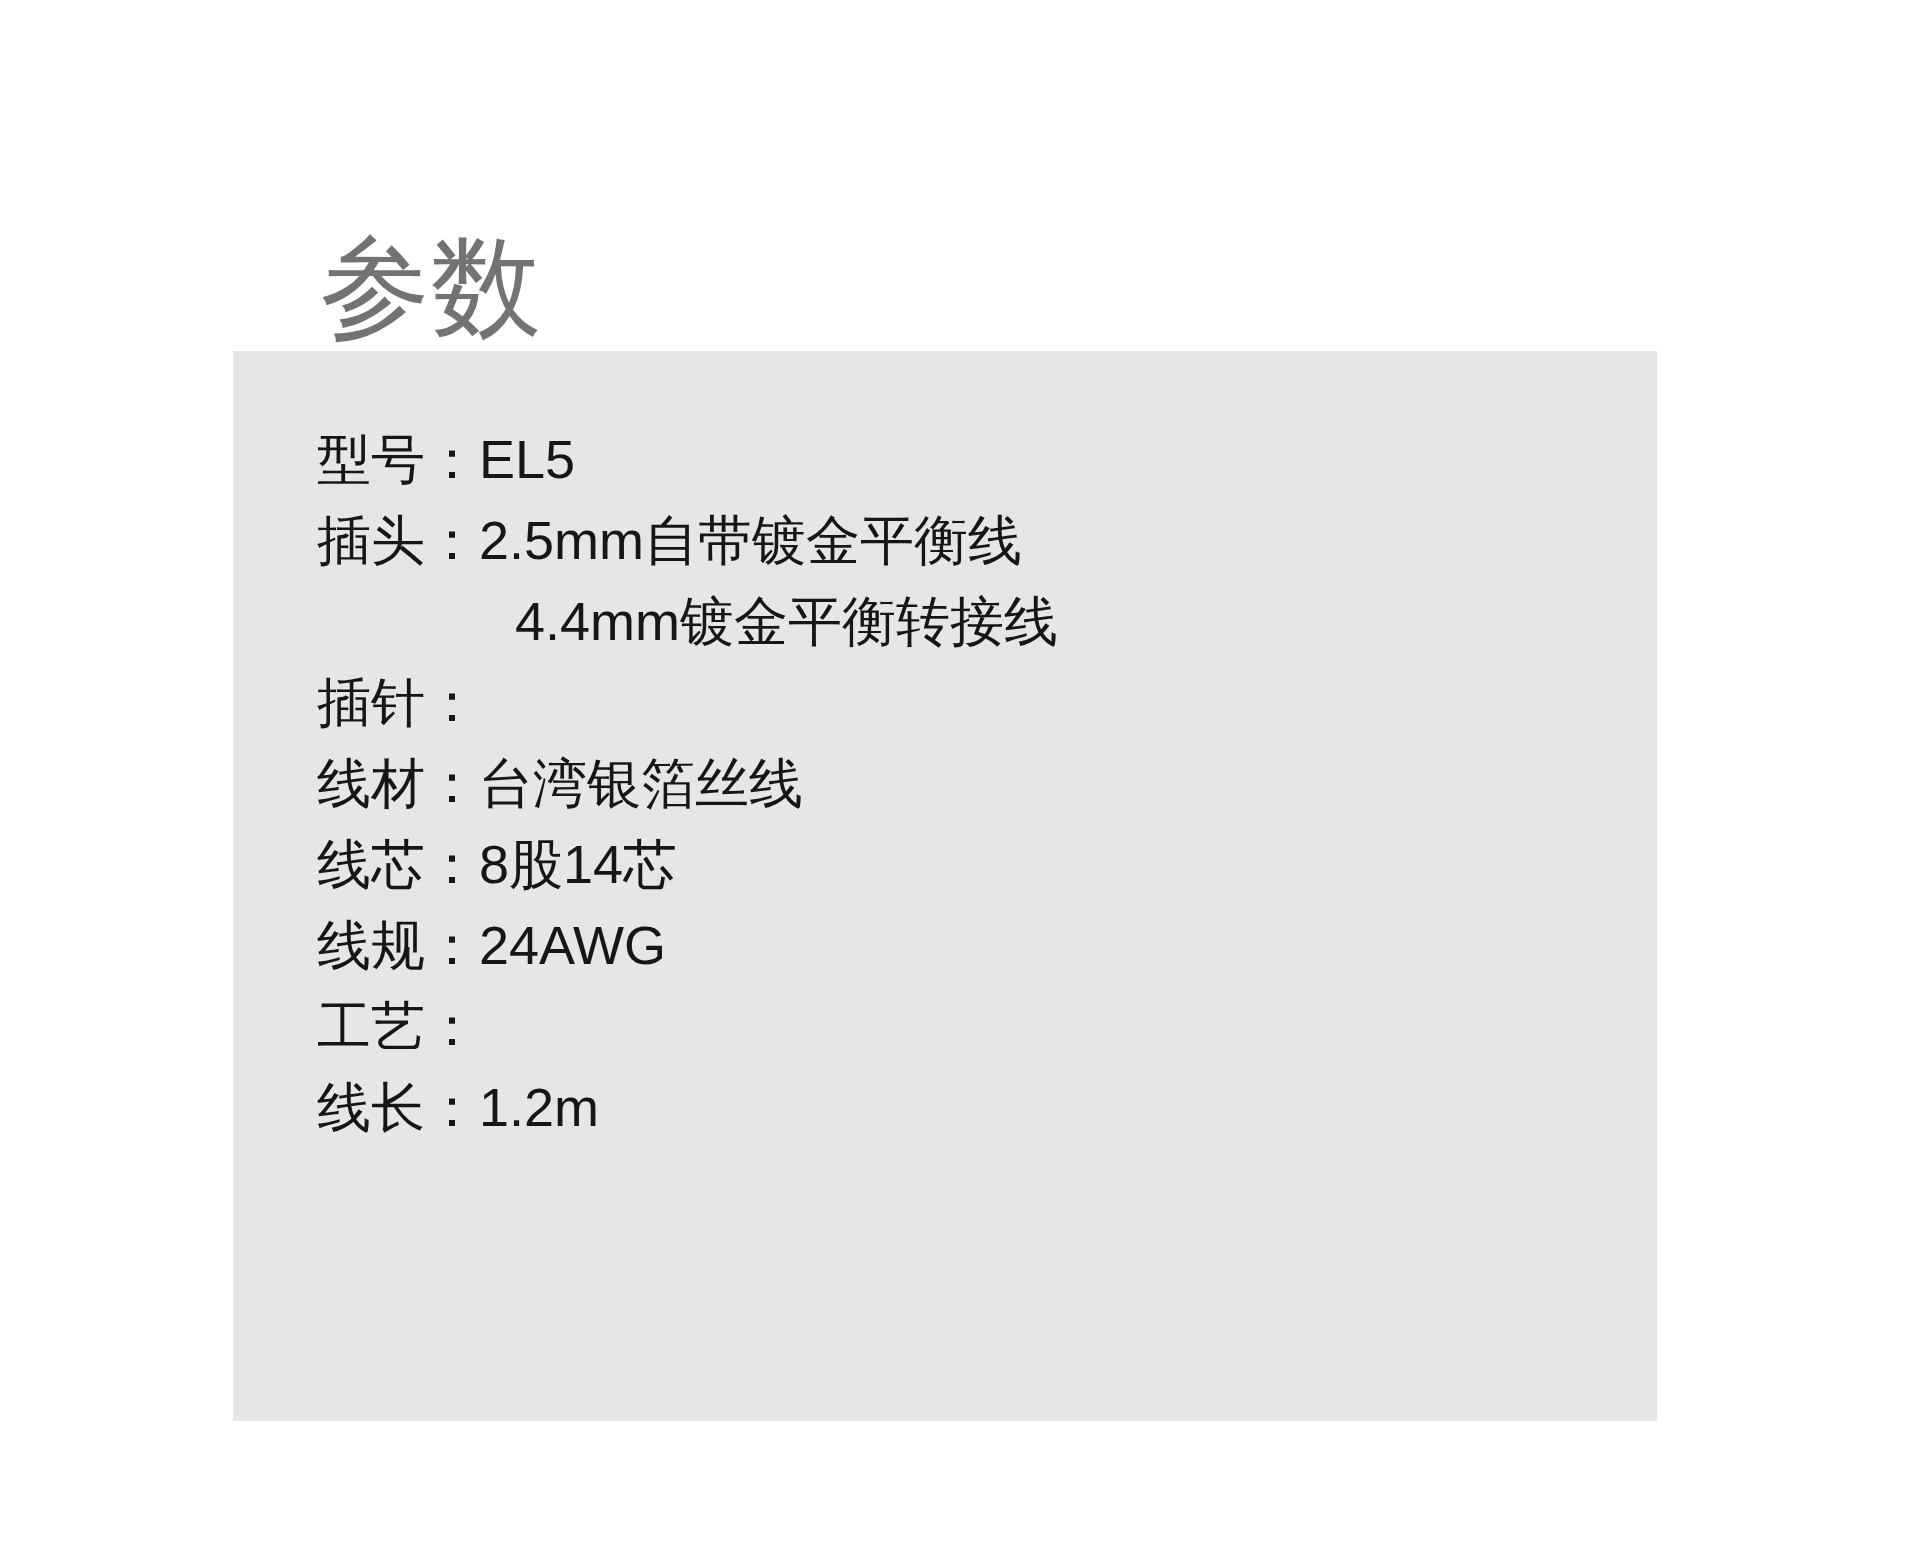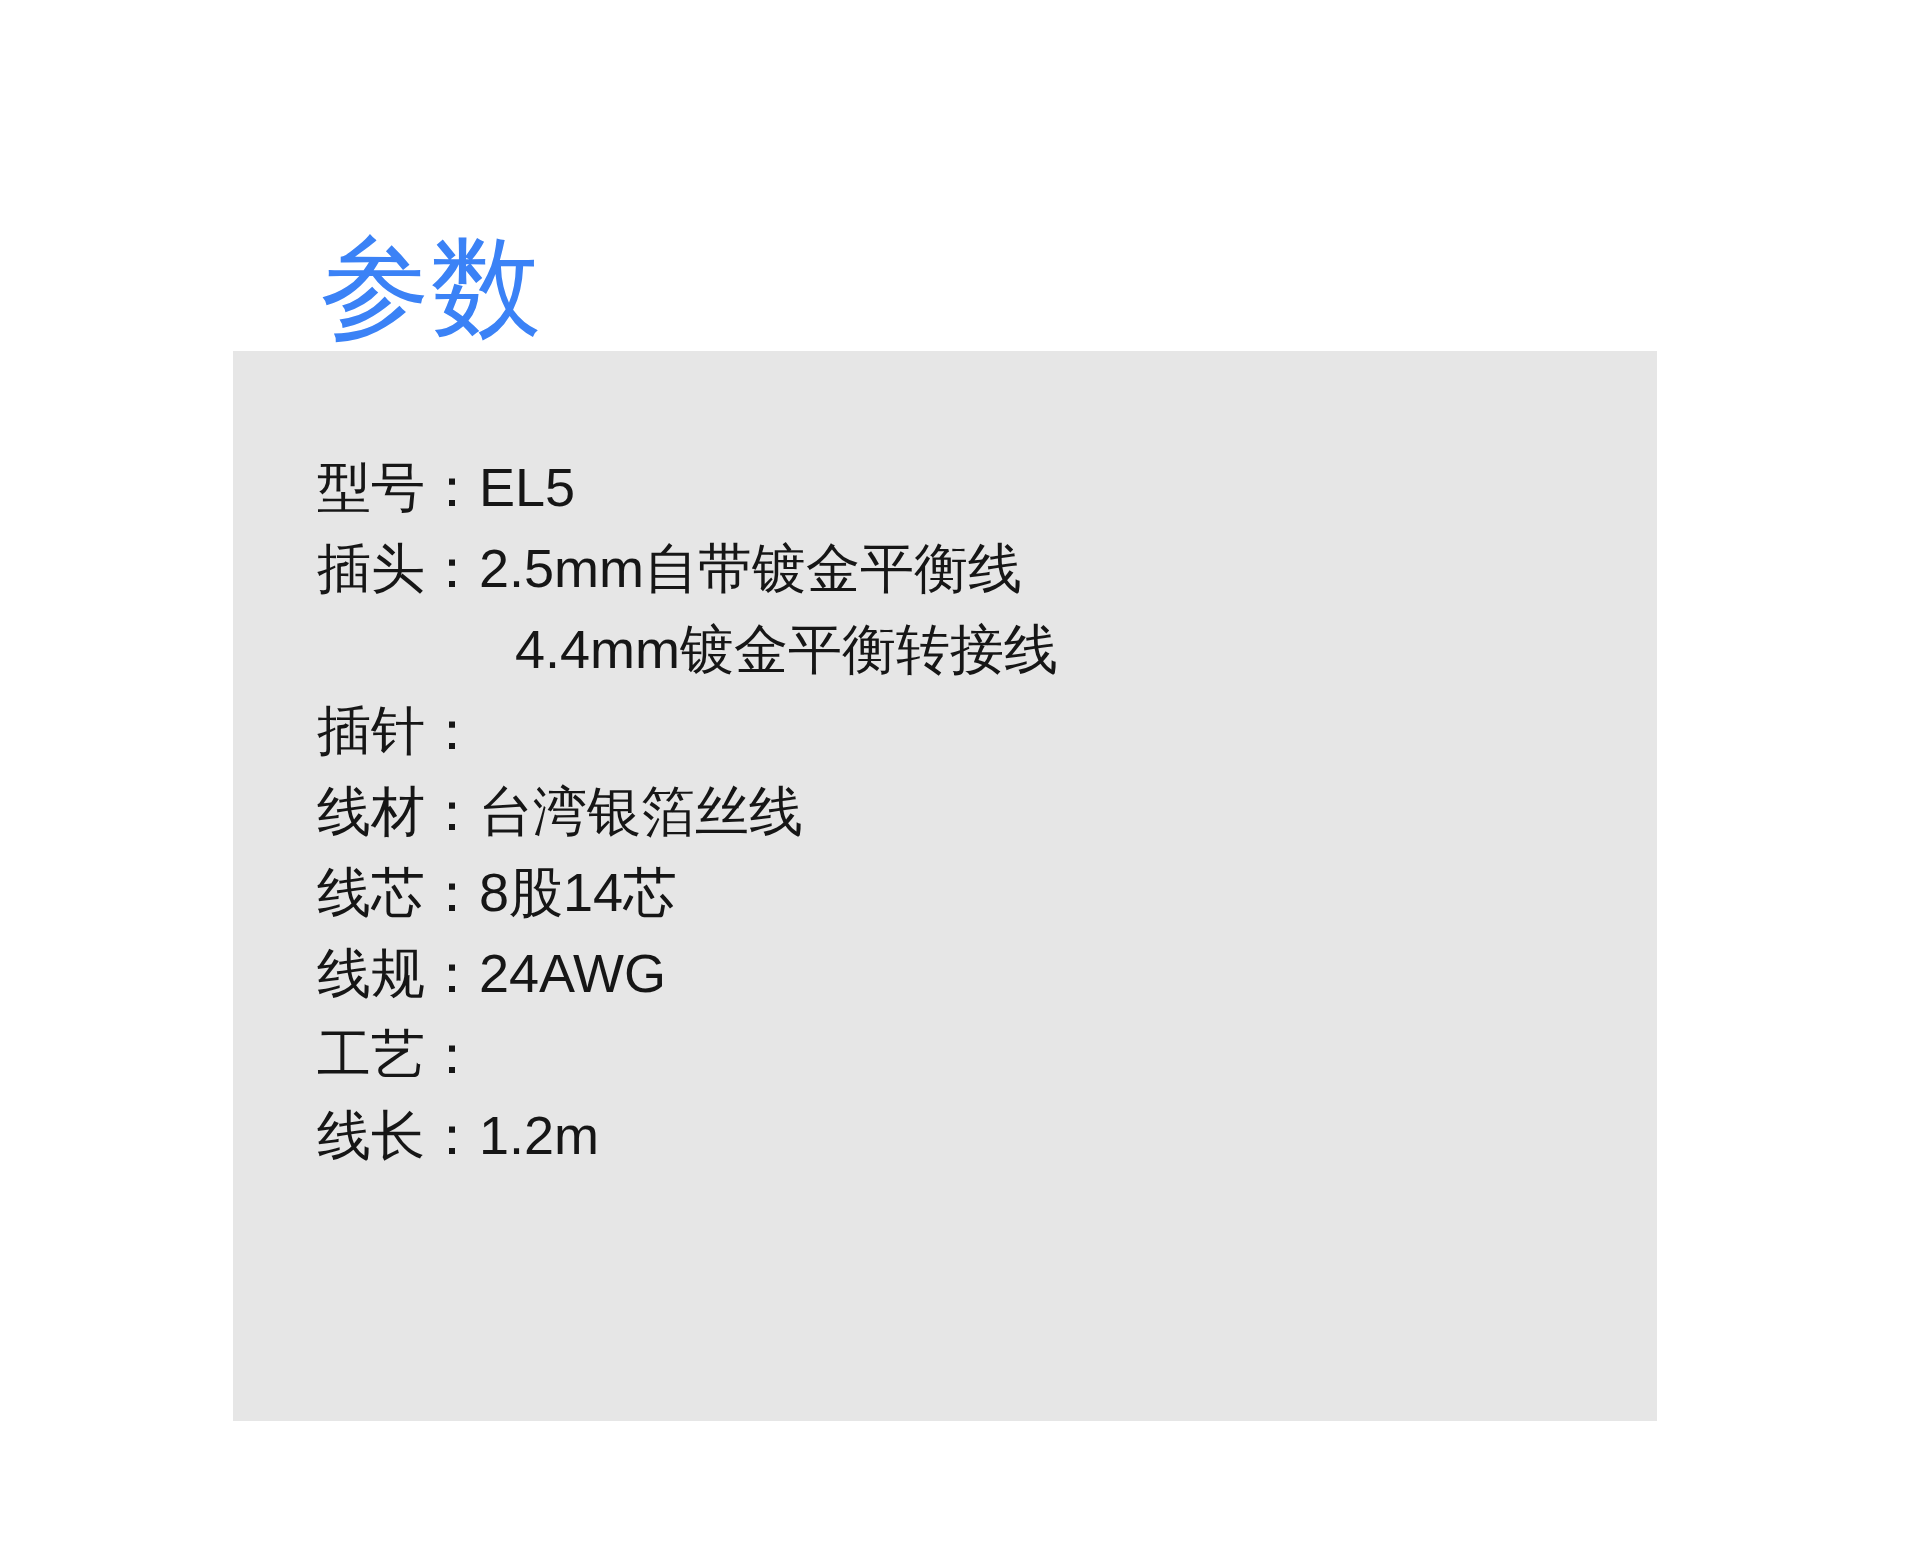--- a/index.html
+++ b/index.html
@@ -16,33 +16,33 @@
     font-family: "Liberation Sans", "DejaVu Sans", sans-serif;
     -webkit-font-smoothing: antialiased;
   }
   .page-title {
     position: absolute;
     left: 320px;
     top: 158px;
     font-size: 110px;
     line-height: 1;
     font-weight: 400;
-    color: #3b82f6;
+    color: #737373;
     letter-spacing: 1px;
     white-space: nowrap;
   }
   .specs-panel {
     position: absolute;
     left: 233px;
     top: 351px;
     width: 1424px;
     height: 1070px;
     background: #e6e6e6;
     box-sizing: border-box;
-    padding: 96px 60px 0 84px;
+    padding: 68px 60px 0 84px;
   }
   .spec-list {
     font-size: 54px;
     line-height: 81px;
     color: #161616;
     font-weight: 400;
   }
   .spec-line {
     display: flex;
     align-items: baseline;

